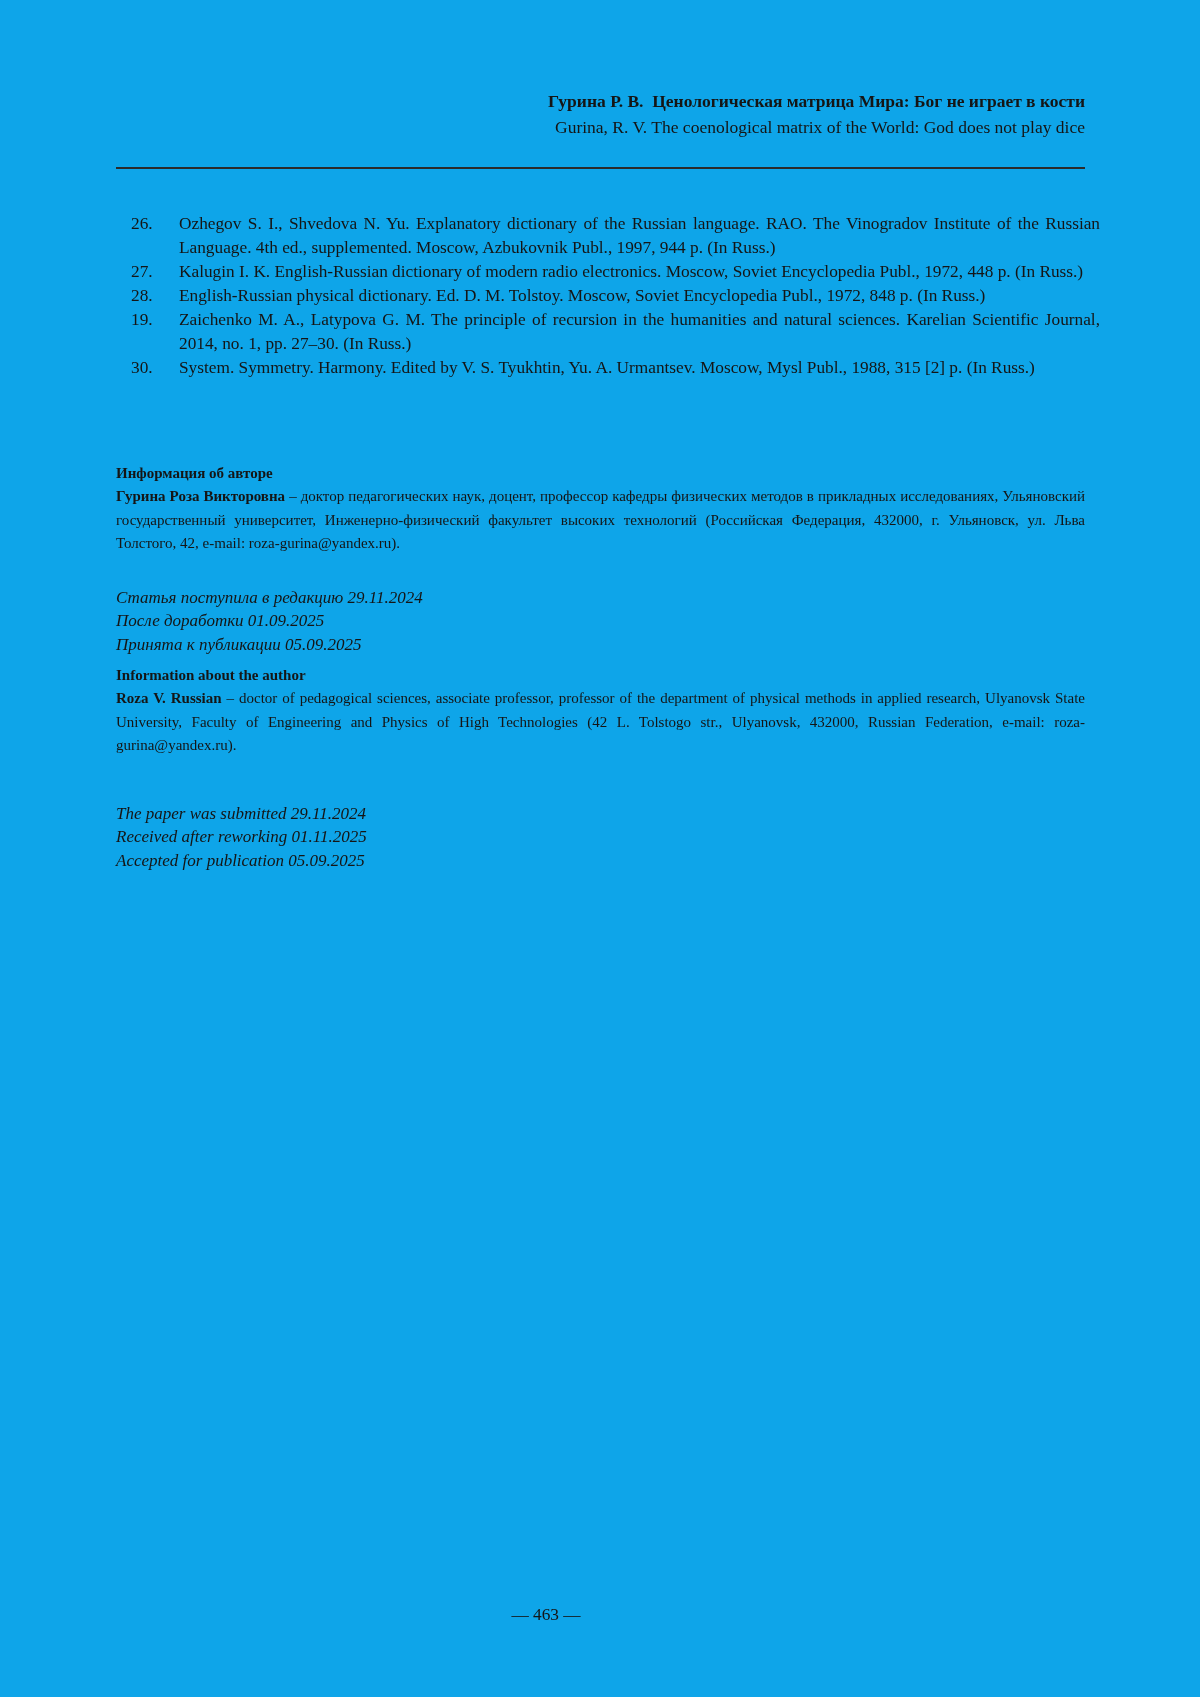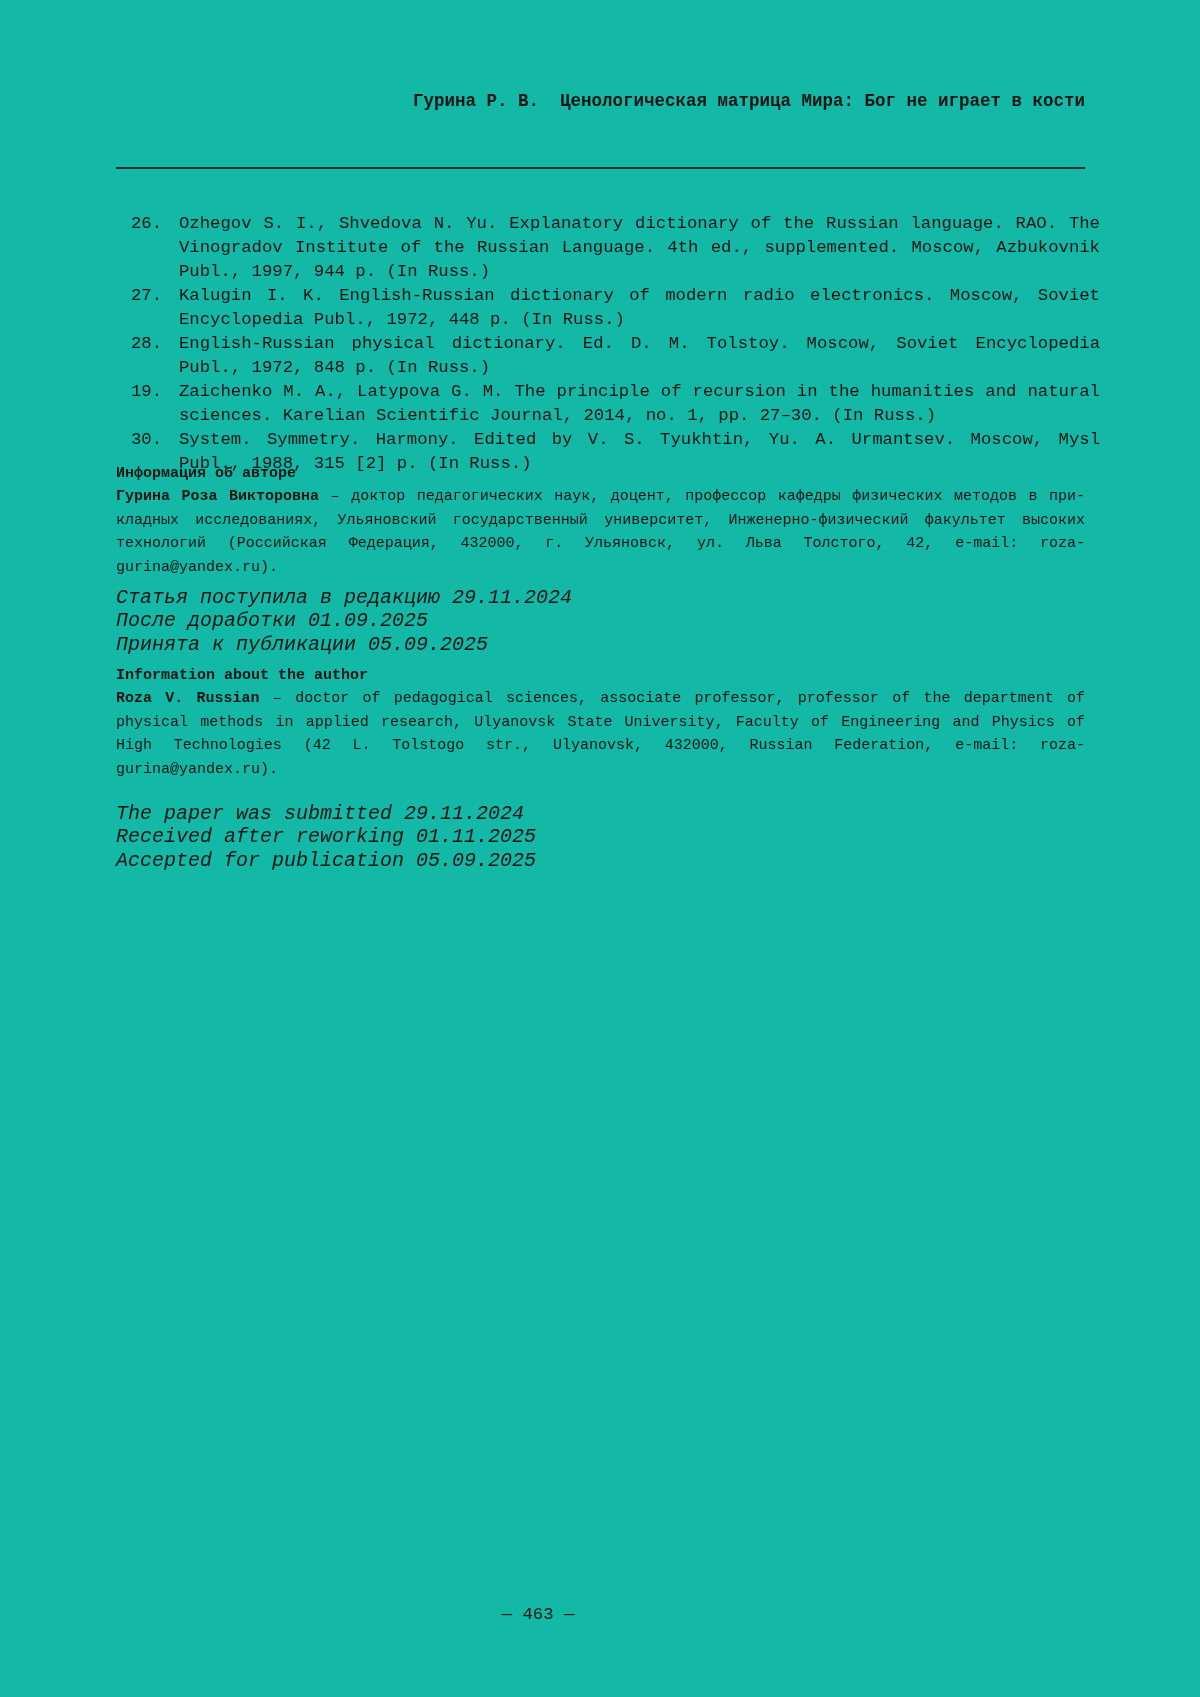--- a/index.html
+++ b/index.html
@@ -1,21 +1,21 @@
 <!DOCTYPE html>
 <html><head>
 <meta charset="utf-8">
 <style>
   html, body { margin: 0; padding: 0; background: #ffffff; }
   .page {
     position: relative;
     width: 1200px;
     height: 1697px;
-    background: #14b8a6;
-    font-family: Liberation Mono, monospace;
+    background: #0ea5e9;
+    font-family: Liberation Serif, serif;
     color: #151515;
     overflow: hidden;
   }
 
   
   .running-head {
     position: absolute;
     top: 88px;
     left: 116px;
     width: 969px;
@@ -64,45 +64,46 @@
   .info-en { top: 664px; }
   .info-heading { font-weight: bold; }
   .info-para { margin: 0; text-align: justify; hyphens: manual; }
   .author-name { font-weight: bold; }
 
   
   .dates {
     position: absolute;
     left: 116px;
     width: 969px;
-    font-size: 20px;
+    font-size: 17px;
     line-height: 23.4px;
     font-style: italic;
   }
   .dates-ru { top: 586px; }
   .dates-en { top: 802px; }
 
   
   .page-number {
     position: absolute;
     top: 1603px;
-    left: 0;
+    left: 8px;
     width: 1076px;
     text-align: center;
     font-size: 17.3px;
     line-height: 24px;
   }
 </style>
 </head>
 <body>
 
 <div class="page">
 
   <div class="running-head">
     <div class="rh-ru">Гурина Р. В.&nbsp; Ценологическая матрица Мира: Бог не играет в кости</div>
+    <div class="rh-en">Gurina, R. V. The coenological matrix of the World: God does not play dice</div>
   </div>
 
   <div class="rule"></div>
 
   <ol class="refs">
     <li class="ref">
       <span class="ref-num">26.</span>
       <span class="ref-text">Ozhegov S. I., Shvedova N. Yu. Explanatory dictionary of the Russian language. RAO. The Vinogradov Institute of the Russian Language. 4th ed., supplemented. Moscow, Azbukovnik Publ., 1997, 944 p. (In Russ.)</span>
     </li>
     <li class="ref">

